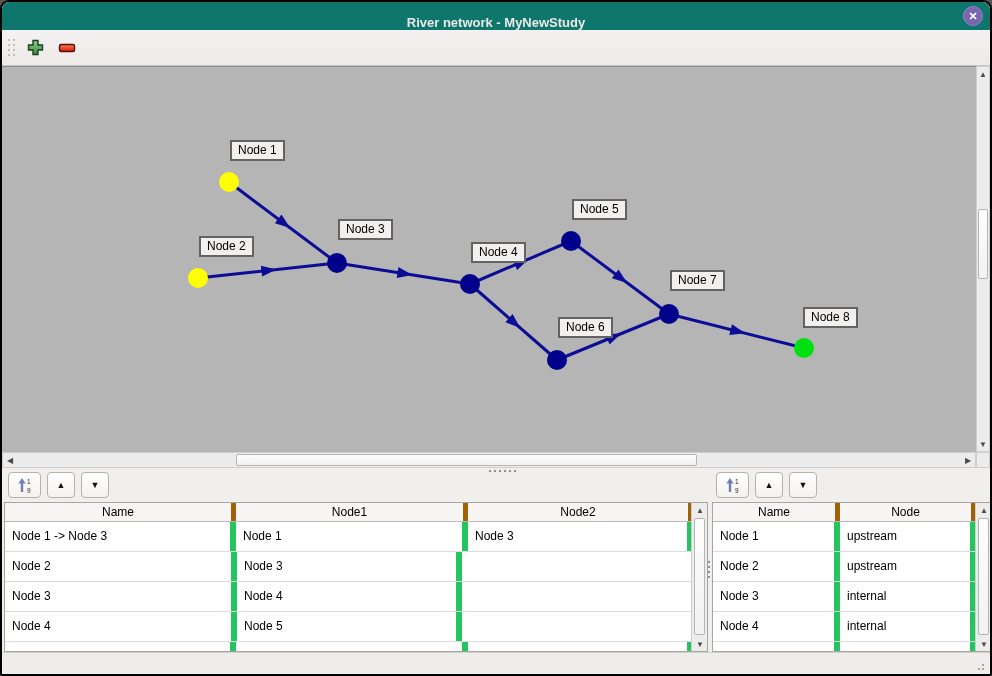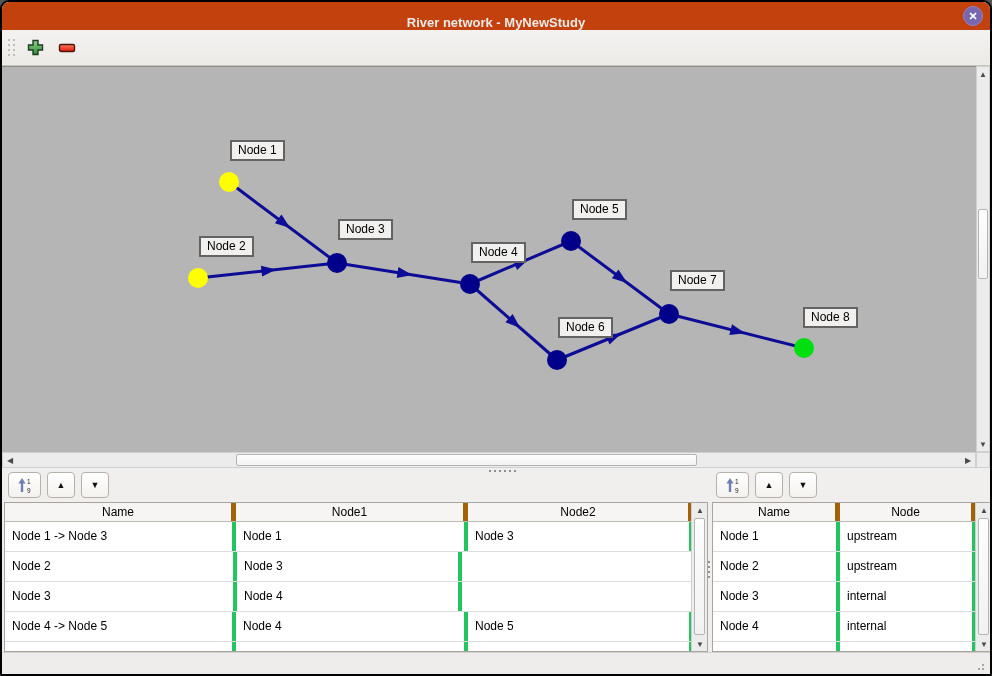--- a/index.html
+++ b/index.html
@@ -1,21 +1,21 @@
 <!DOCTYPE html>
 <html><head>
 <meta charset="utf-8">
 <style>
   * { margin:0; padding:0; box-sizing:border-box; }
   html,body { width:992px; height:676px; background:#555; font-family:"Liberation Sans", sans-serif; }
   .window { position:relative; width:992px; height:676px; border:2px solid #000;
             border-radius:9px 9px 2px 2px; background:#f0efed; overflow:hidden; }
 
   
-  .titlebar { position:absolute; left:0; top:0; width:988px; height:40px; background:#c2410c;
+  .titlebar { position:absolute; left:0; top:0; width:988px; height:40px; background:#0f766e;
               border-radius:7px 7px 0 0; display:flex; align-items:center; justify-content:center; }
   .title { color:#eceae7; font-size:13px; font-weight:700; }
   .closebtn { position:absolute; right:7px; top:4px; width:20px; height:20px; border-radius:50%;
               background:#7866ae; border:1px solid #9184c2; color:#fff; font-size:11px; font-weight:700;
               display:flex; align-items:center; justify-content:center; cursor:pointer; }
 
   
   .toolbar { position:absolute; left:0; top:28px; width:988px; height:36px;
              background:linear-gradient(#f4f2f0,#edebe8); border-bottom:1px solid #c6c2bd;
              display:flex; align-items:center; }
@@ -46,21 +46,21 @@
          border:1px solid #b7b1a9; border-radius:4px; display:flex; align-items:center; justify-content:center;
          font-size:9px; color:#111; cursor:pointer; }
 
   
   .tablewrap { position:absolute; top:500px; height:150px; background:#fff; border:1px solid #a8a49f; overflow:hidden; }
   .tw-left  { left:2px;  width:704px; }
   .tw-right { left:710px; width:280px; }
   .thead { display:flex; height:19px; background:#f6f5f4; border-bottom:1px solid #bdb9b4; }
   .th { font-size:12px; color:#000; text-align:center; line-height:18px; border-right:5px solid #a16207; overflow:hidden; }
   .tr { display:flex; height:30px; border-bottom:1px solid #dcdcdc; background:#fff; }
-  .td { font-size:12px; color:#000; line-height:29px; padding-left:7px; border-right:4px solid #22c55e;
+  .td { font-size:12px; color:#000; line-height:29px; padding-left:7px; border-right:6px solid #22c55e;
         white-space:nowrap; overflow:hidden; }
   .tw-left  .c0{width:231px;} .tw-left .c1{width:232px;} .tw-left .c2{width:225px;}
   .tw-right .c0{width:127px;} .tw-right .c1{width:136px;}
   .tv-scroll { position:absolute; top:0; right:0; width:16px; height:148px; background:#ececec; border-left:1px solid #cfcfcf; }
   .vsplit { position:absolute; left:705px; top:554px; width:4px; height:26px; display:grid; grid-auto-rows:2px; gap:3px; justify-content:center; align-content:center; }
   .vsplit b { width:2px; background:#8f8f8f; }
 
   
   .statusbar { position:absolute; left:0; top:650px; width:988px; height:22px;
                background:#efedeb; border-top:1px solid #d2cec9; }
@@ -215,21 +215,20 @@
         </div>
         <div class="tr">
           <div class="td c1">Node 2</div>
           <div class="td c2">Node 3</div>
         </div>
         <div class="tr">
           <div class="td c1">Node 3</div>
           <div class="td c2">Node 4</div>
         </div>
         <div class="tr">
-          <div class="td c0">Node 4 -&gt; Node 5</div>
           <div class="td c1">Node 4</div>
           <div class="td c2">Node 5</div>
         </div>
         <div class="tr">
           <div class="td c0"></div>
           <div class="td c1"></div>
           <div class="td c2"></div>
         </div>
       </div>
     <div class="tv-scroll">

